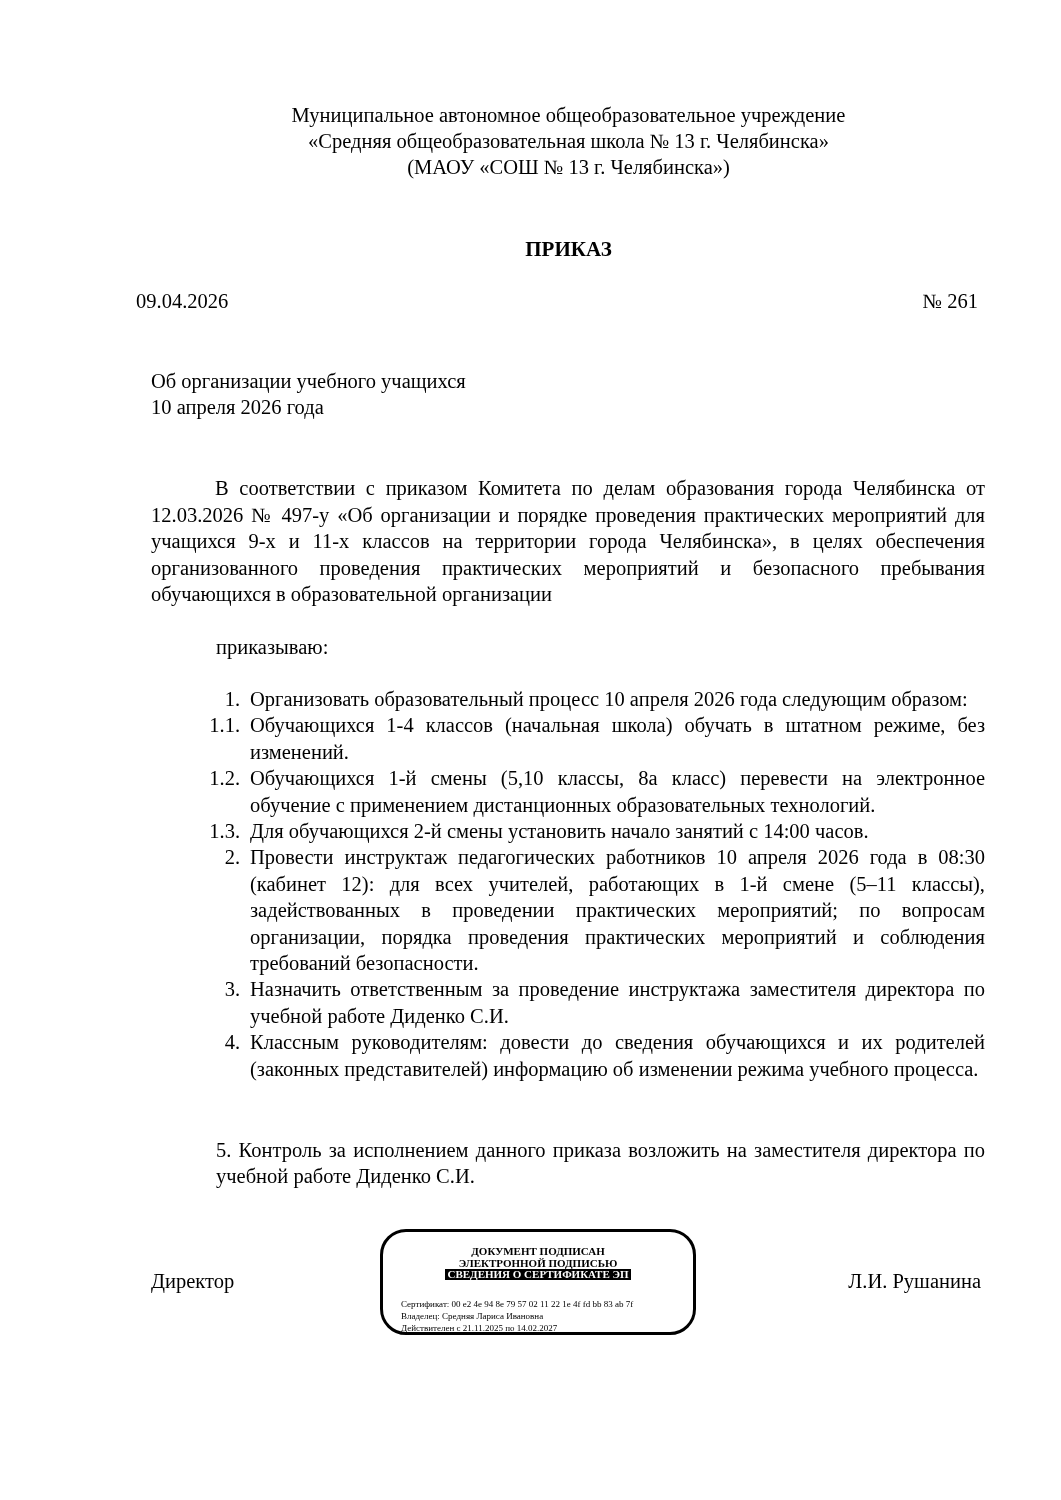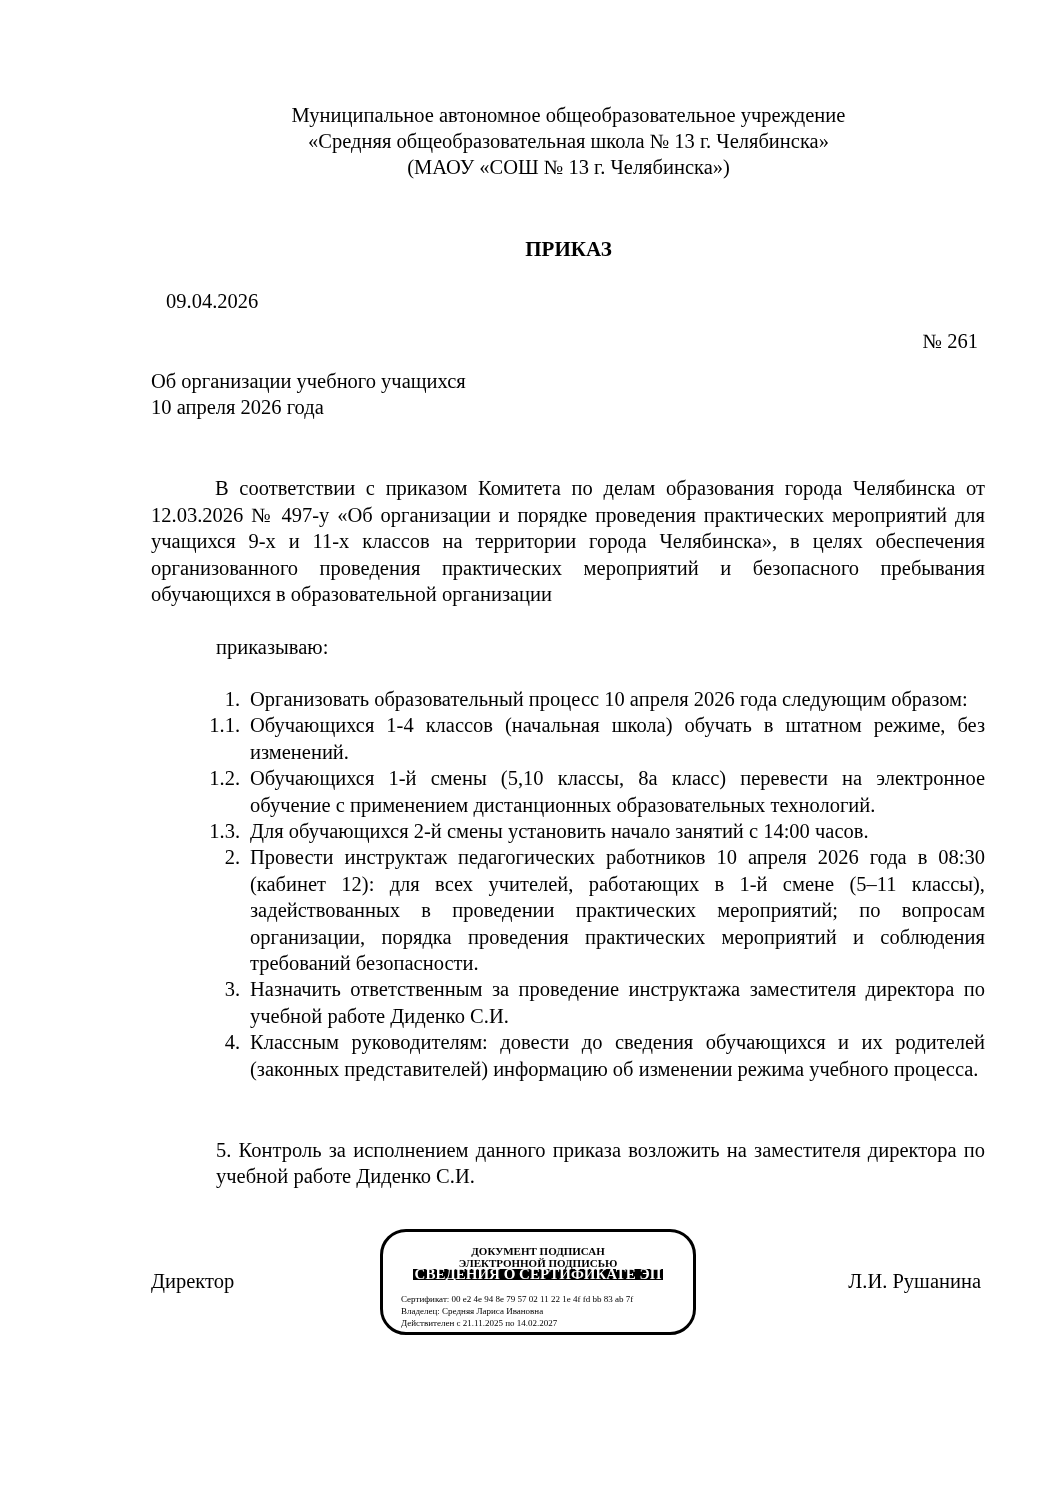--- a/index.html
+++ b/index.html
@@ -4,42 +4,42 @@
 <style>
   html, body { margin: 0; padding: 0; background: #ffffff; }
   body {
     width: 1061px; height: 1500px; position: relative; overflow: hidden;
     font-family: "Liberation Serif", serif; color: #000; font-size: 20.5px;
   }
   .abs { position: absolute; }
   .center-line { position: absolute; left: 0; width: 1137px; text-align: center; line-height: 26px; }
   .header { top: 102px; }
   .title { top: 236px; font-weight: bold; font-size: 21px; }
-  .date { left: 166px; top: 288px; line-height: 26px; }
-  .number { right: 83px; top: 288px; line-height: 26px; margin-top: 40px; }
+  .date { left: 136px; top: 288px; line-height: 26px; }
+  .number { right: 83px; top: 288px; line-height: 26px; }
   .subject { left: 151px; top: 368px; line-height: 26px; }
   .preamble { left: 151px; width: 834px; top: 475px; line-height: 26.5px; text-align: justify; text-indent: 64px; }
   .order-word { left: 216px; top: 634px; line-height: 26px; text-align: right; }
   .list { left: 200px; width: 785px; top: 686px; }
   .item { display: flex; line-height: 26.4px; }
   .item .num { width: 40px; flex: none; text-align: right; padding-right: 0; }
   .item .txt { flex: 1; text-align: justify; text-align-last: left; }
   .item5 { left: 216px; width: 769px; top: 1137px; line-height: 26.4px; text-align: justify; }
   .signer-title { left: 151px; top: 1268px; line-height: 26px; }
   .signer-name { right: 80px; top: 1268px; line-height: 26px; }
   .stamp {
     left: 380px; top: 1229px; width: 316px; height: 106px;
     border: 3px solid #000; border-radius: 26px; box-sizing: border-box;
     font-size: 9.5px;
   }
   .stamp .st-head { text-align: center; font-weight: bold; font-size: 11px; line-height: 12px; margin-top: 13px; }
   .stamp .st-bar { text-align: center; margin-top: 0px; }
-  .stamp .st-bar span { background: #000; color: #fff; font-weight: bold; font-size: 15px; padding: 0 2px; line-height: 11px; display: inline-block; }
+  .stamp .st-bar span { background: #000; color: #fff; font-weight: bold; font-size: 11px; padding: 0 2px; line-height: 11px; display: inline-block; }
   .stamp .st-line { margin-left: 18px; font-size: 9px; line-height: 12px; white-space: nowrap; }
-  .stamp .st-cert { margin-top: 12px; }
+  .stamp .st-cert { margin-top: 18px; }
 </style>
 </head>
 <body>
 
 <div class="center-line header">
   <div>Муниципальное автономное общеобразовательное учреждение</div>
   <div>«Средняя общеобразовательная школа № 13 г. Челябинска»</div>
   <div>(МАОУ «СОШ № 13 г. Челябинска»)</div>
 </div>
 

